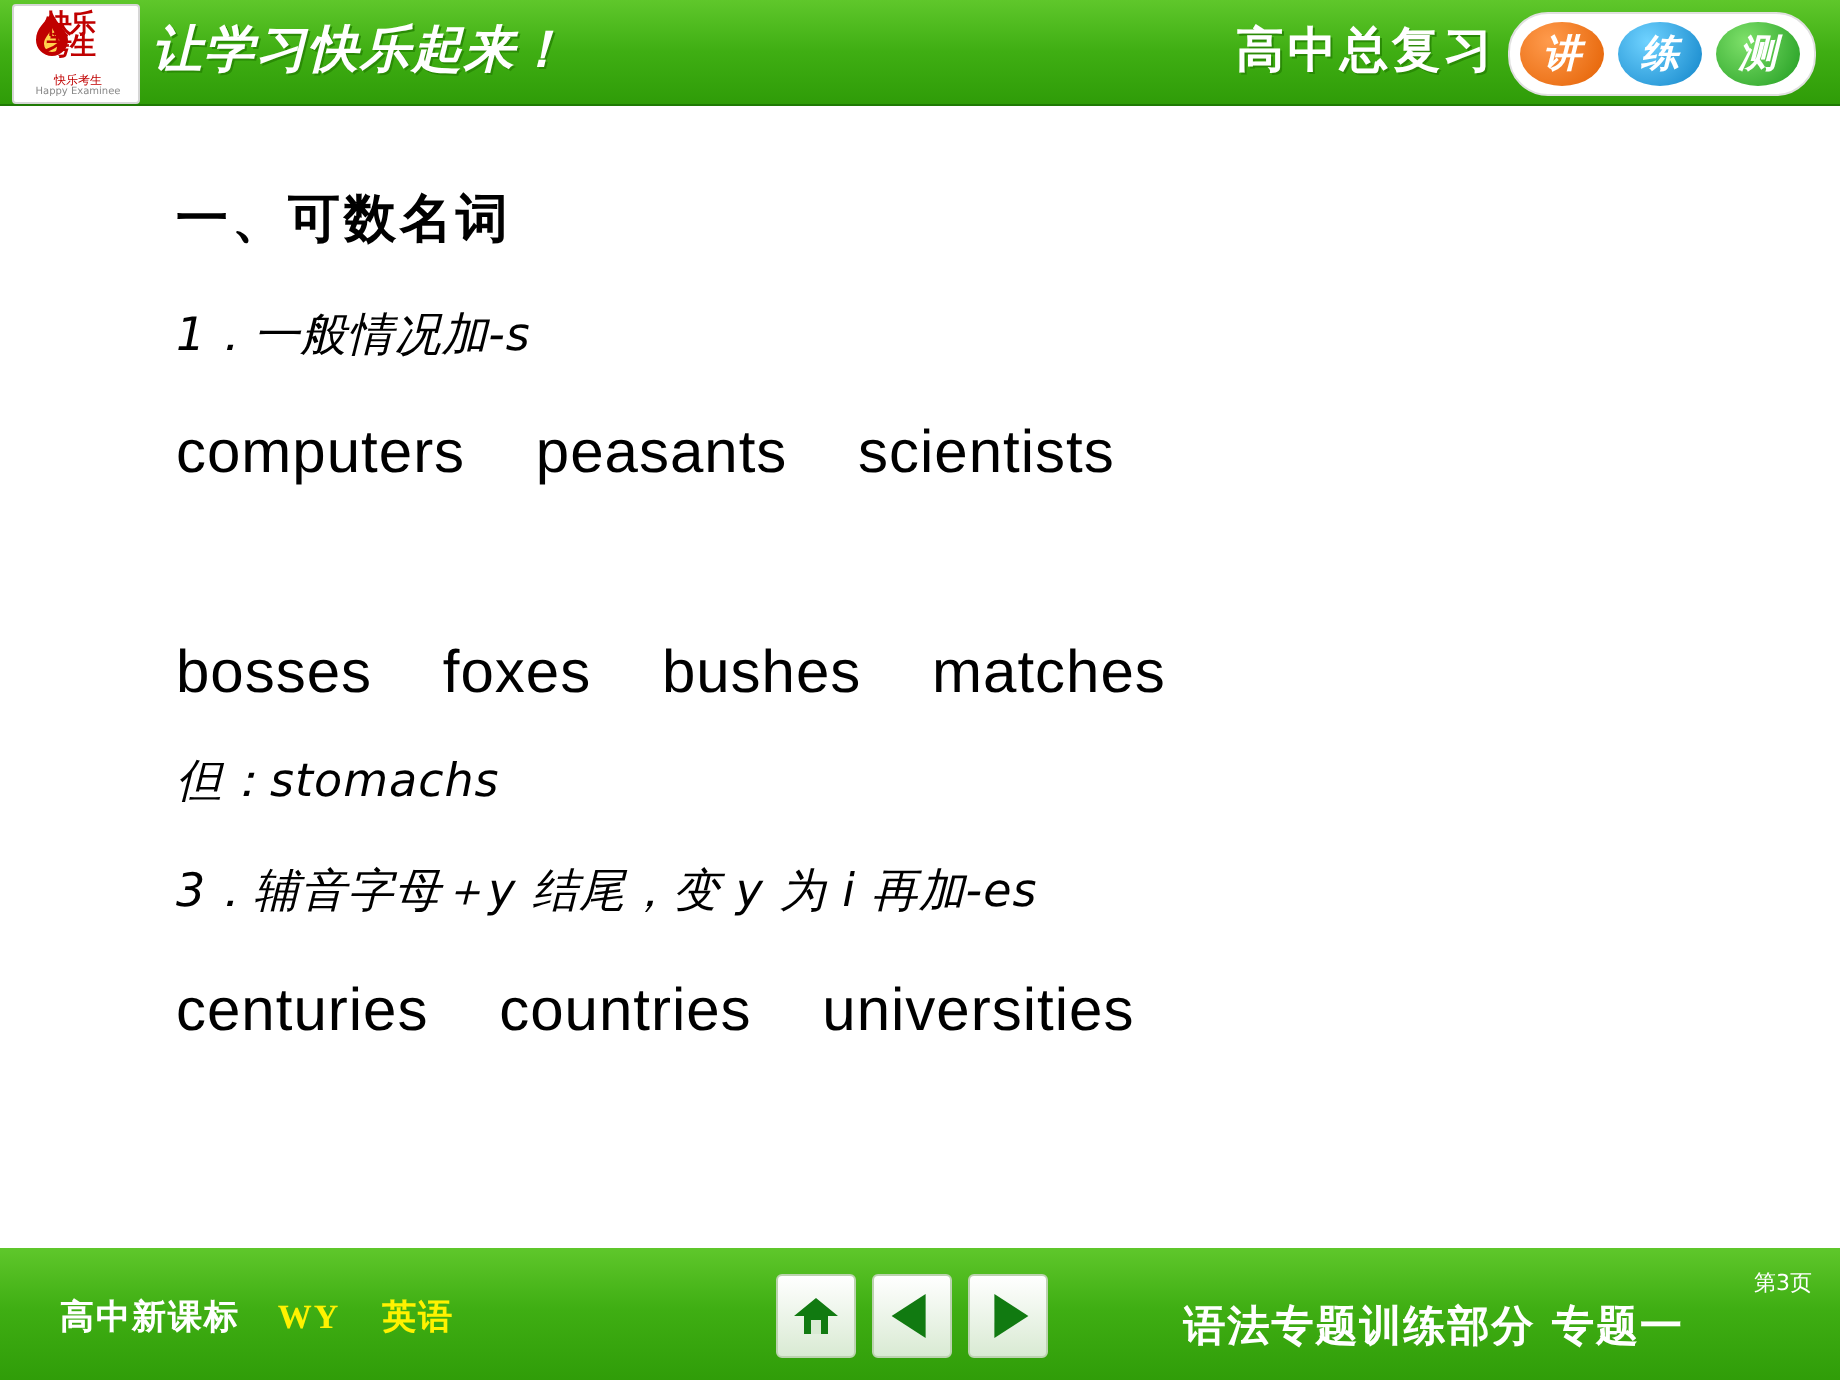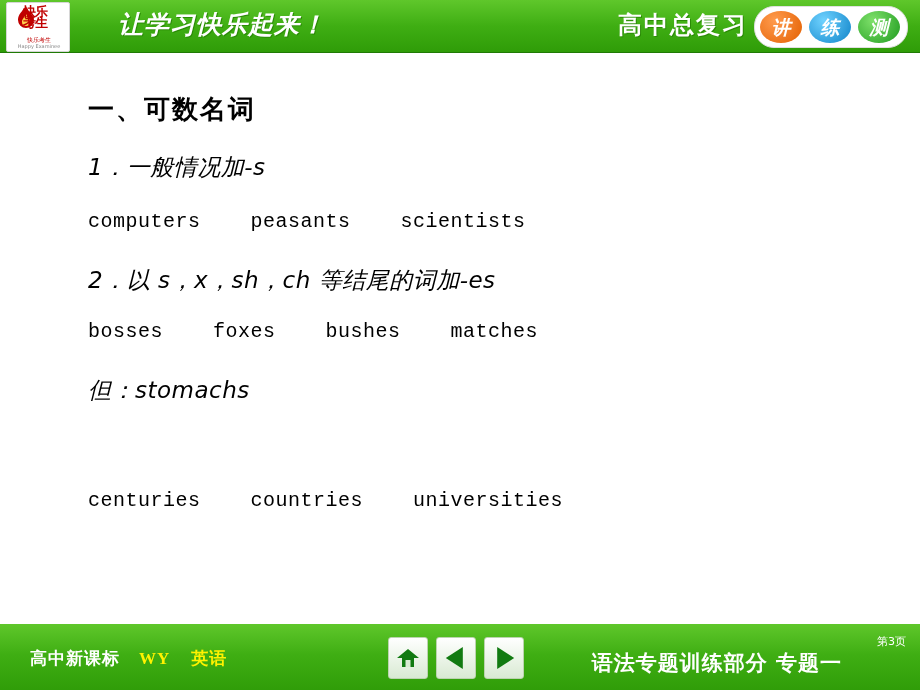--- a/index.html
+++ b/index.html
@@ -77,21 +77,20 @@
   .top-slogan {
     position: absolute;
     left: 76px; top: 8px;
     font-family: "DejaVu Sans", sans-serif;
     font-size: 25px;
     font-weight: bold;
     font-style: italic;
     color: #ffffff;
     letter-spacing: 1px;
     text-shadow: 1px 1px 0 #2a8a06;
-    margin-left: 42px;
   }
   .top-right-title {
     position: absolute;
     right: 172px; top: 9px;
     font-family: "DejaVu Sans", sans-serif;
     font-size: 24px;
     font-weight: bold;
     color: #ffffff;
     letter-spacing: 2px;
     text-shadow: 1px 1px 0 #2a8a06;
@@ -133,22 +132,22 @@
     left: 88px; top: 40px;
     font-family: "DejaVu Sans", sans-serif;
     font-size: 26px;
     font-weight: bold;
     color: #000000;
     letter-spacing: 2px;
   }
   .line {
     position: absolute;
     left: 88px;
-    font-family: Liberation Mono, monospace;
-    font-size: 20px;
+    font-family: Liberation Sans, sans-serif;
+    font-size: 30px;
     color: #000000;
     white-space: pre;
     letter-spacing: 0.5px;
   }
   .line.cn {
     font-family: "DejaVu Sans", sans-serif;
     font-size: 23px;
     font-style: italic;
   }
 
@@ -257,23 +256,23 @@
       <div class="pill p2">练</div>
       <div class="pill p3">测</div>
     </div>
   </div>
 
   <div class="content">
     <div class="heading">一、可数名词</div>
 
     <div class="line cn" style="top:100px">1．一般情况加-s</div>
     <div class="line" style="top:158px">computers    peasants    scientists</div>
-    <div class="line cn" style="top:213px">2．以 s，x，sh，ch 等结尾的词加-es</div>
     <div class="line" style="top:268px">bosses    foxes    bushes    matches</div>
     <div class="line cn" style="top:323px">但：stomachs</div>
+    <div class="line cn" style="top:378px">3．辅音字母＋y 结尾，变 y 为 i 再加-es</div>
     <div class="line" style="top:437px">centuries    countries    universities</div>
   </div>
 
   <div class="bottombar">
 
     <div class="bottom-left">
       <span>高中新课标</span>
       <span class="wy">WY</span>
       <span class="subj">英语</span>
     </div>

